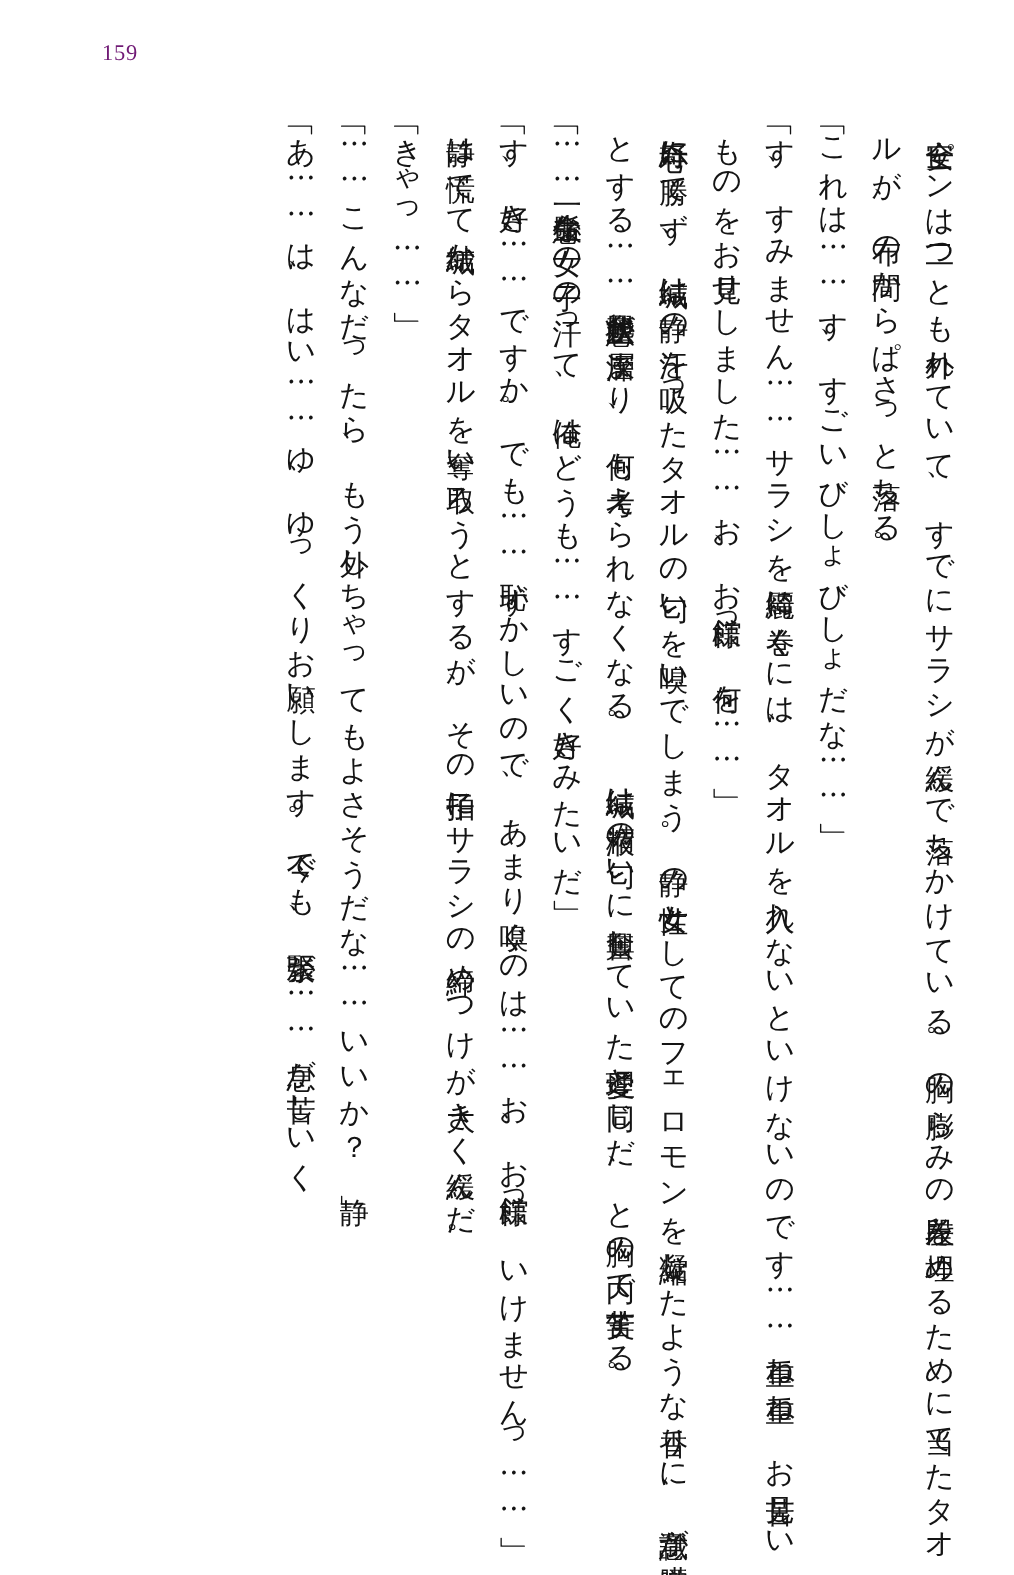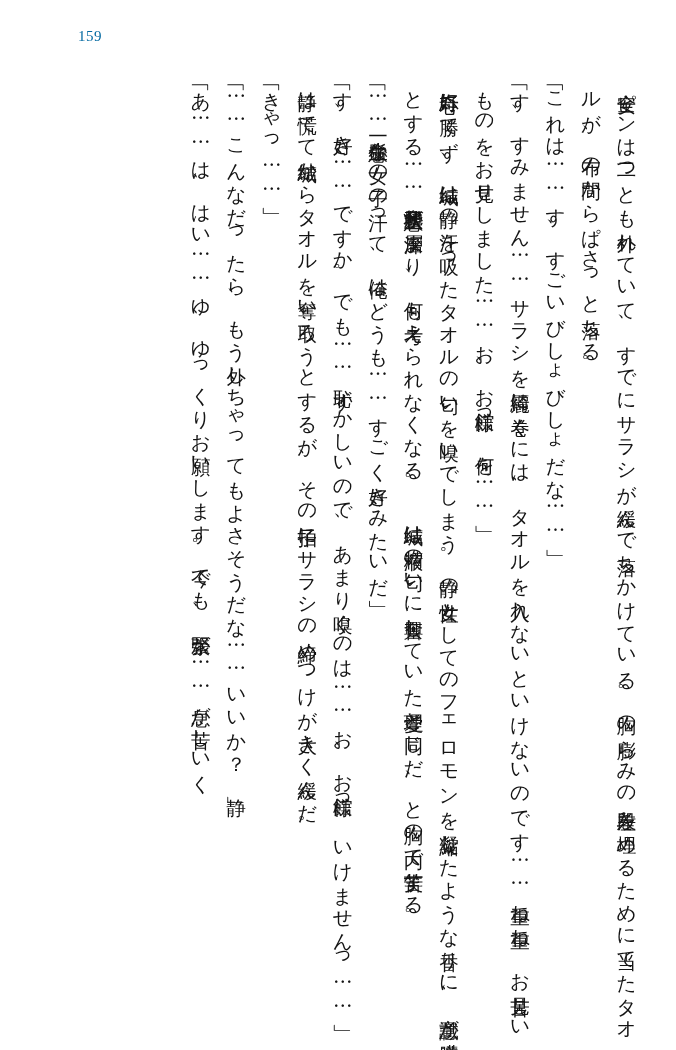--- a/index.html
+++ b/index.html
@@ -15,23 +15,22 @@
     overflow: hidden;
     font-family: "DejaVu Serif", "Liberation Serif", serif;
     color: #111111;
   }
   .page-number {
     position: absolute;
     top: 28px;
     left: 68px;
     font-size: 15px;
     letter-spacing: 0.5px;
-    color: #0369a1;
+    color: #701a75;
     font-family: "Liberation Serif", serif;
-    margin-left: 10px;
   }
   .body-text {
     position: absolute;
     top: 78px;
     left: 36px;
     right: 32px;
     height: 952px;
     writing-mode: vertical-rl;
     text-orientation: upright;
     font-size: 19.5px;

